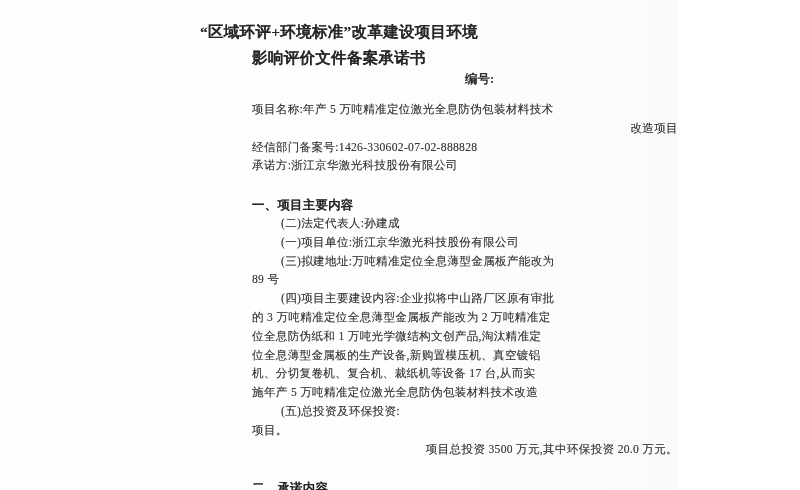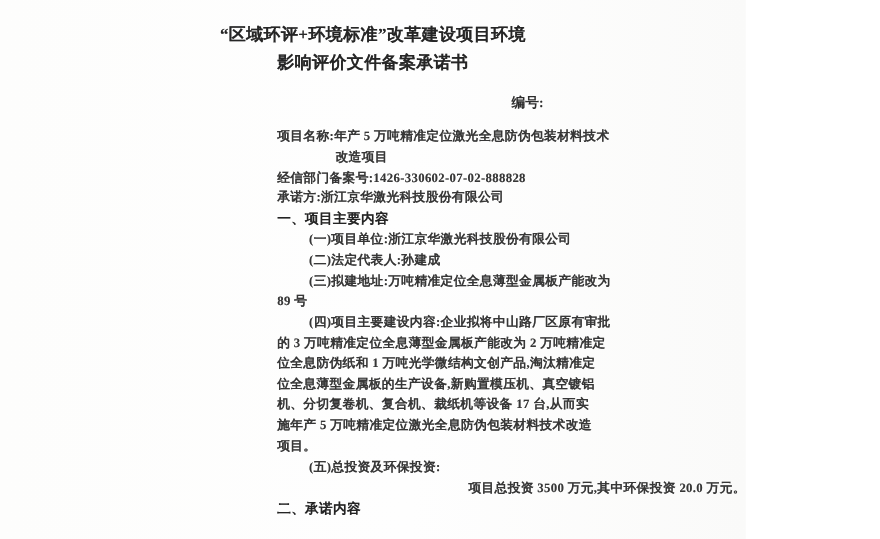--- a/index.html
+++ b/index.html
@@ -20,21 +20,21 @@
     padding-top: 19px;
     text-align: center;
     font-weight: bold;
     font-size: 15.5px;
     letter-spacing: 0.3px;
     line-height: 26px;
     color: #262626;
     text-shadow: 0 0 0.5px rgba(60,60,60,0.6);
   }
   .number-row {
-    margin-top: 14px;
+    margin-top: 0;
     padding-left: 465px;
     font-size: 12.5px;
     font-weight: bold;
     line-height: 17px;
     color: #2c2c2c;
     white-space: nowrap;
   }
   .number-blank {
     display: inline-block;
     width: 70px;
@@ -45,29 +45,29 @@
     padding-left: 252px;
     font-size: 11.6px;
     letter-spacing: 0.3px;
     line-height: 18.8px;
     color: #373737;
     text-shadow: 0 0 0.5px rgba(70,70,70,0.5);
   }
   .ln {
     height: 18.8px;
     white-space: nowrap;
-    font-weight: bold;
   }
   .ind-item { padding-left: 29px; }   
-  .ind-wrap2 { padding-left: 53px; }  
+  .ind-wrap2 { padding-left: 53px; text-align: right; }  
   .ind-sm { padding-left: 16px; text-align: right; }     
   .b {
     font-weight: bold;
     color: #242424;
     font-size: 12.4px;
+    margin-top: 20px;
   }
 </style>
 </head>
 <body>
 
 <div class="sheet">
 
   <div class="title-block">
     <div>“区域环评+环境标准”改革建设项目环境</div>
     <div>影响评价文件备案承诺书</div>
@@ -88,37 +88,37 @@
       <span>经信部门备案号:</span><span>1426-330602-07-02-888828</span>
     </div>
 
     <div class="ln">
       <span>承诺方:</span><span>浙江京华激光科技股份有限公司</span>
     </div>
 
     <div class="ln b">一、项目主要内容</div>
 
     <div class="ln ind-item">
-      <span>(一)项目单位:</span><span>浙江京华激光科技股份有限公司</span>
+      <span>(二)法定代表人:</span><span>孙建成</span>
     </div>
 
     <div class="ln ind-item">
-      <span>(二)法定代表人:</span><span>孙建成</span>
+      <span>(一)项目单位:</span><span>浙江京华激光科技股份有限公司</span>
     </div>
 
     <div class="ln ind-item">(三)拟建地址:万吨精准定位全息薄型金属板产能改为</div>
     <div class="ln">89 号</div>
 
     <div class="ln ind-item">(四)项目主要建设内容:企业拟将中山路厂区原有审批</div>
     <div class="ln">的 3 万吨精准定位全息薄型金属板产能改为 2 万吨精准定</div>
     <div class="ln">位全息防伪纸和 1 万吨光学微结构文创产品,淘汰精准定</div>
     <div class="ln">位全息薄型金属板的生产设备,新购置模压机、真空镀铝</div>
     <div class="ln">机、分切复卷机、复合机、裁纸机等设备 17 台,从而实</div>
     <div class="ln">施年产 5 万吨精准定位激光全息防伪包装材料技术改造</div>
+    <div class="ln ind-item">(五)总投资及环保投资:</div>
+
     <div class="ln">项目。</div>
-
-    <div class="ln ind-item">(五)总投资及环保投资:</div>
     <div class="ln ind-sm">项目总投资 3500 万元,其中环保投资 20.0 万元。</div>
 
     <div class="ln b">二、承诺内容</div>
 
   </div>
 </div>
 
 </body></html>

